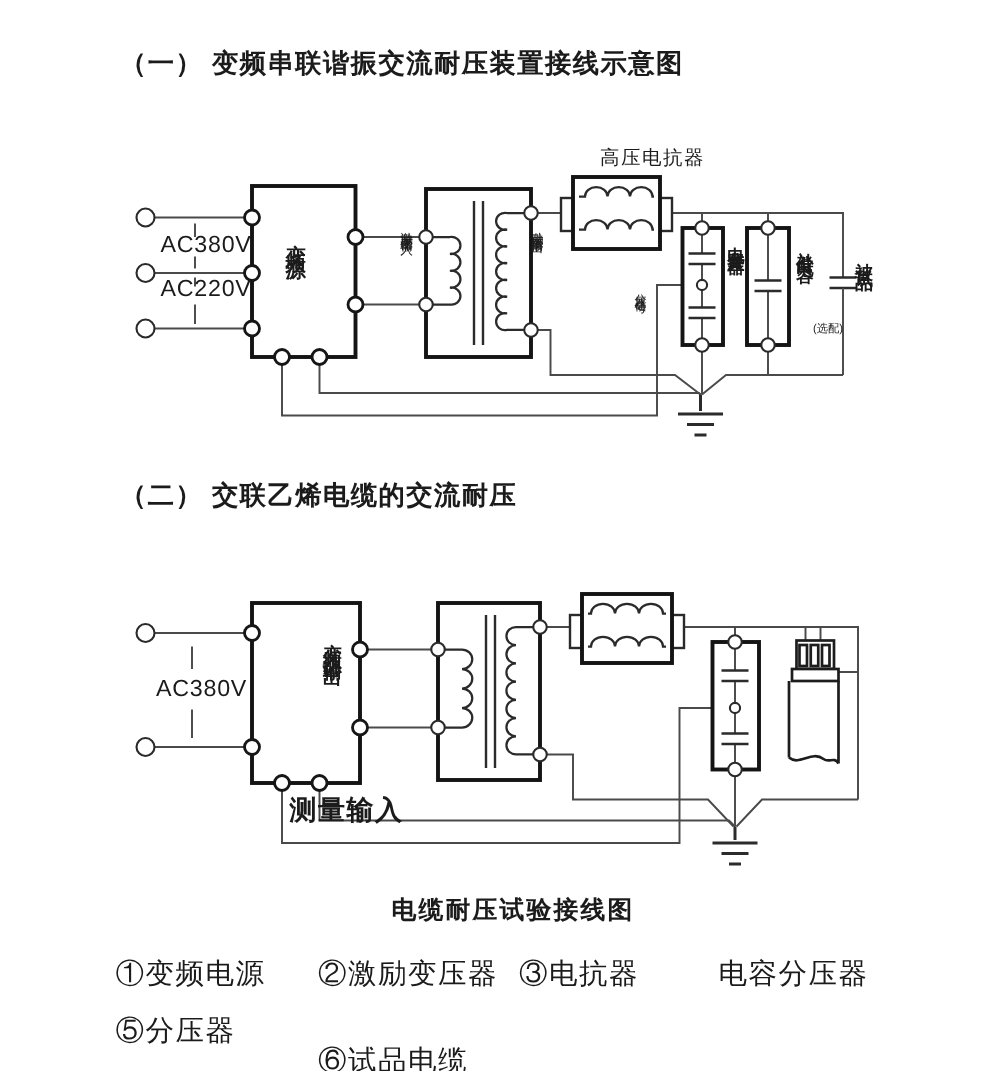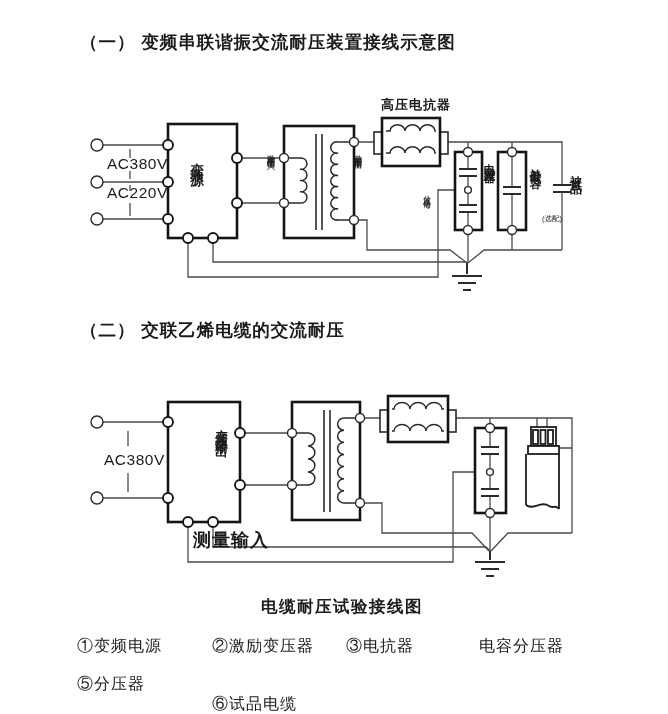--- a/index.html
+++ b/index.html
@@ -5,21 +5,21 @@
   html,body{margin:0;padding:0;background:#fff;}
   #page{
     position:relative;width:600px;height:714px;background:#ffffff;overflow:hidden;
     font-family:"Liberation Sans", sans-serif;color:#1b1b1b;
   }
   .lbl{position:absolute;white-space:nowrap;color:#1b1b1b;}
   .vtext{writing-mode:vertical-rl;text-orientation:upright;line-height:1;}
   .heading{font-size:17.5px;font-weight:bold;letter-spacing:1px;}
   .caption{font-size:16.5px;font-weight:bold;letter-spacing:1.5px;}
   .aclabel{font-size:15.5px;letter-spacing:0.5px;}
-  .legend-item{position:absolute;font-size:16px;letter-spacing:1px;}
+  .legend-item{position:absolute;font-size:19px;letter-spacing:1px;}
   svg{position:absolute;left:0;top:0;}
   .wire{stroke:#4a4a4a;stroke-width:1.3;fill:none;}
   .boxc{stroke:#141414;stroke-width:2.6;fill:#ffffff;}
   .tab{stroke:#2a2a2a;stroke-width:1.6;fill:#ffffff;}
   .coil{stroke:#2b2b2b;stroke-width:1.5;fill:none;}
   .core{stroke:#2b2b2b;stroke-width:1.6;fill:none;}
   .plate{stroke:#2b2b2b;stroke-width:1.8;fill:none;}
   .term{fill:#ffffff;stroke:#161616;stroke-width:1.9;}
   .term-sm{fill:#ffffff;stroke:#2a2a2a;stroke-width:1.4;}
   .gnd{stroke:#2b2b2b;stroke-width:2;fill:none;}
@@ -189,21 +189,21 @@
     </g>
   </svg>
 
   <div class="lbl heading" style="left:80px;top:30px;">（一） 变频串联谐振交流耐压装置接线示意图</div>
 
   <div class="lbl aclabel" style="left:107px;top:155px;">AC380V</div>
   <div class="lbl aclabel" style="left:107px;top:184px;">AC220V</div>
   <div class="lbl vtext" style="left:190px;top:152px;font-size:13.5px;font-weight:bold;letter-spacing:5px;">变频源</div>
   <div class="lbl vtext" style="left:267px;top:148px;font-size:8.5px;letter-spacing:1px;">激励变压器输入</div>
   <div class="lbl vtext" style="left:354px;top:148px;font-size:8.5px;letter-spacing:1px;">激励变压器输出</div>
-  <div class="lbl" style="left:381px;top:96px;font-size:13px;font-weight:bold;letter-spacing:1px;">高压电抗器</div>
+  <div class="lbl" style="left:400px;top:96px;font-size:13px;font-weight:normal;letter-spacing:1px;">高压电抗器</div>
   <div class="lbl vtext" style="left:483px;top:155px;font-size:11.5px;font-weight:bold;letter-spacing:2px;">电容分压器</div>
   <div class="lbl vtext" style="left:422px;top:189px;font-size:8px;letter-spacing:1.5px;">分压器信号</div>
   <div class="lbl vtext" style="left:529px;top:158px;font-size:11.5px;font-weight:bold;letter-spacing:3px;">补偿电容</div>
   <div class="lbl" style="left:525px;top:214px;font-size:7.5px;padding-left:17px;">(选配)</div>
   <div class="lbl vtext" style="left:570px;top:165px;font-size:12px;font-weight:bold;letter-spacing:4px;">被试品</div>
 
 
   <div class="lbl heading" style="left:80px;top:318px;">（二） 交联乙烯电缆的交流耐压</div>
 
   <div class="lbl aclabel" style="left:104px;top:451px;">AC380V</div>

